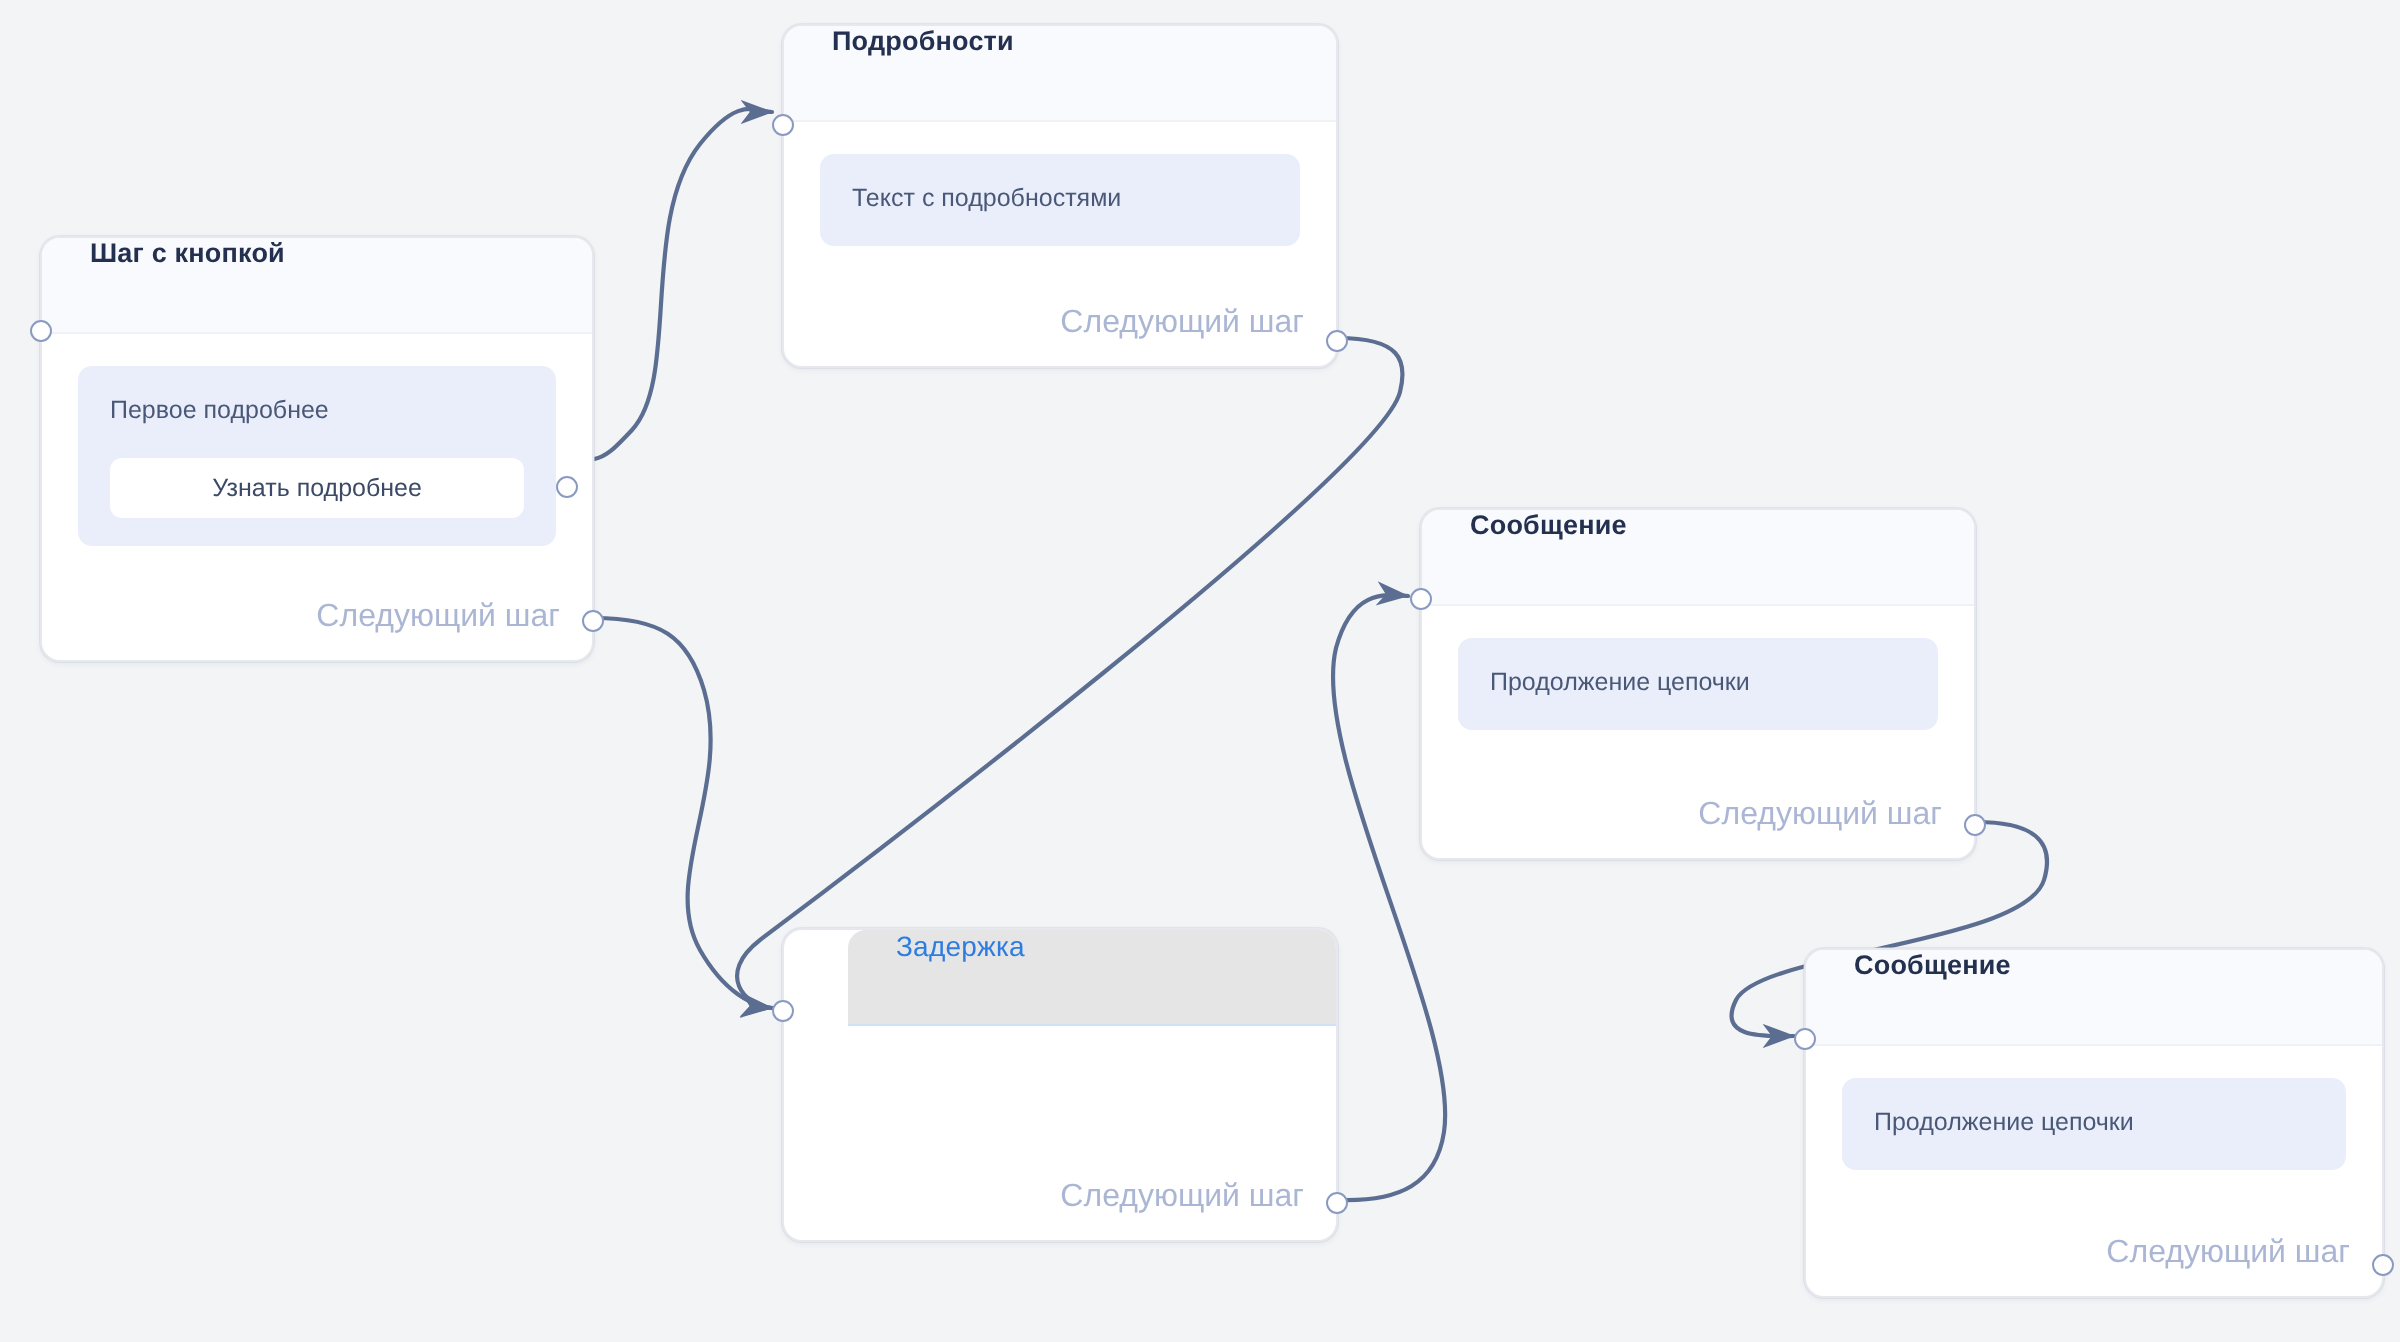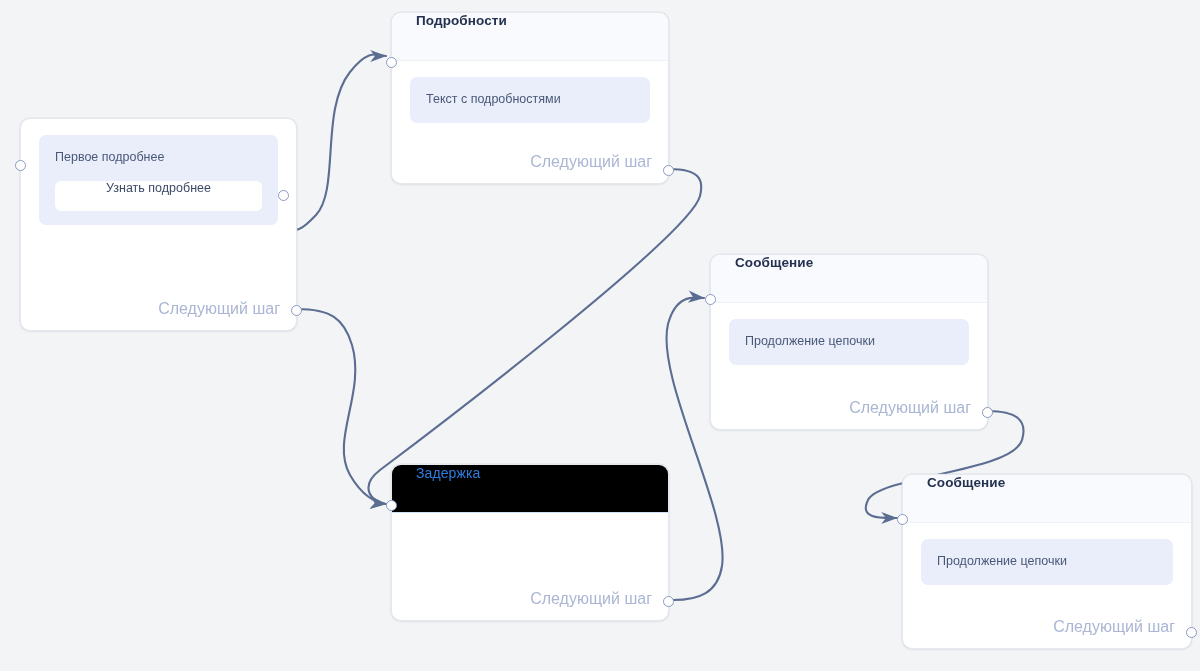--- a/index.html
+++ b/index.html
@@ -34,22 +34,23 @@
   .node-header {
     height: 48px;
     background: #f8fafd;
     border-radius: 9px 9px 0 0;
     border-bottom: 1px solid #eef1f6;
     display: flex;
     align-items: flex-start;
     padding: 0 0 0 24px;
   }
   .node-header.accent {
-    background: #000000;
+    background: #e5e5e5;
     border-bottom: 1px solid #d0e2f9;
+    margin-left: 32px;
   }
   .node-title {
     font-size: 13.5px;
     font-weight: bold;
     color: #24304f;
     letter-spacing: 0.1px;
   }
   .node-header.accent .node-title {
     color: #2f7ce0;
     font-weight: normal;
@@ -69,20 +70,21 @@
     color: #4a5878;
     line-height: 1.4;
   }
   .bubble-button {
     position: relative;
     margin-top: 14px;
     background: #ffffff;
     border-radius: 6px;
     height: 30px;
     display: flex;
+    align-items: center;
     justify-content: center;
     font-size: 12.5px;
     color: #3c4a68;
   }
   .plain-text {
     font-size: 13px;
     font-weight: bold;
     color: #24304f;
     padding: 4px 0 0 2px;
   }
@@ -121,20 +123,23 @@
     <g id="edge-paths" fill="none" stroke="#5b6e92" stroke-width="2.1" stroke-linecap="round" marker-end="url(#arrow)">
         <path d="M 270 230 C 300 231 300 232 316 215 C 340 189 320 110 350 72 C 370 47 378 56 386 56"></path>
         <path d="M 297 309 C 330 309 344 318 352 345 C 366 393 330 440 350 475 C 362 496 376 503 386 504"></path>
         <path d="M 669 169 C 700 169 704 180 700 196 C 690 236 420 440 380 470 C 358 487 372 503 386 504"></path>
         <path d="M 669 600 C 700 601 718 592 722 566 C 730 512 655 378 668 324 C 676 295 692 297 704 298"></path>
         <path d="M 988 411 C 1016 411 1028 420 1022 440 C 1012 472 880 476 868 500 C 858 520 884 518 897 518"></path>
       </g>
   </svg>
 
   <div class="node" id="node-button-step" style="left:20px; top:118px; width:277px; height:213px;">
+    <div class="node-header">
+      <span class="node-title">Шаг с кнопкой</span>
+    </div>
     <div class="port left" style="top:41px;"></div>
     <div class="node-body">
       <div class="bubble">
         <div class="bubble-text">Первое подробнее</div>
         <div class="bubble-button">
           <span>Узнать подробнее</span>
           <div class="port in-bubble"></div>
         </div>
       </div>
     </div>

